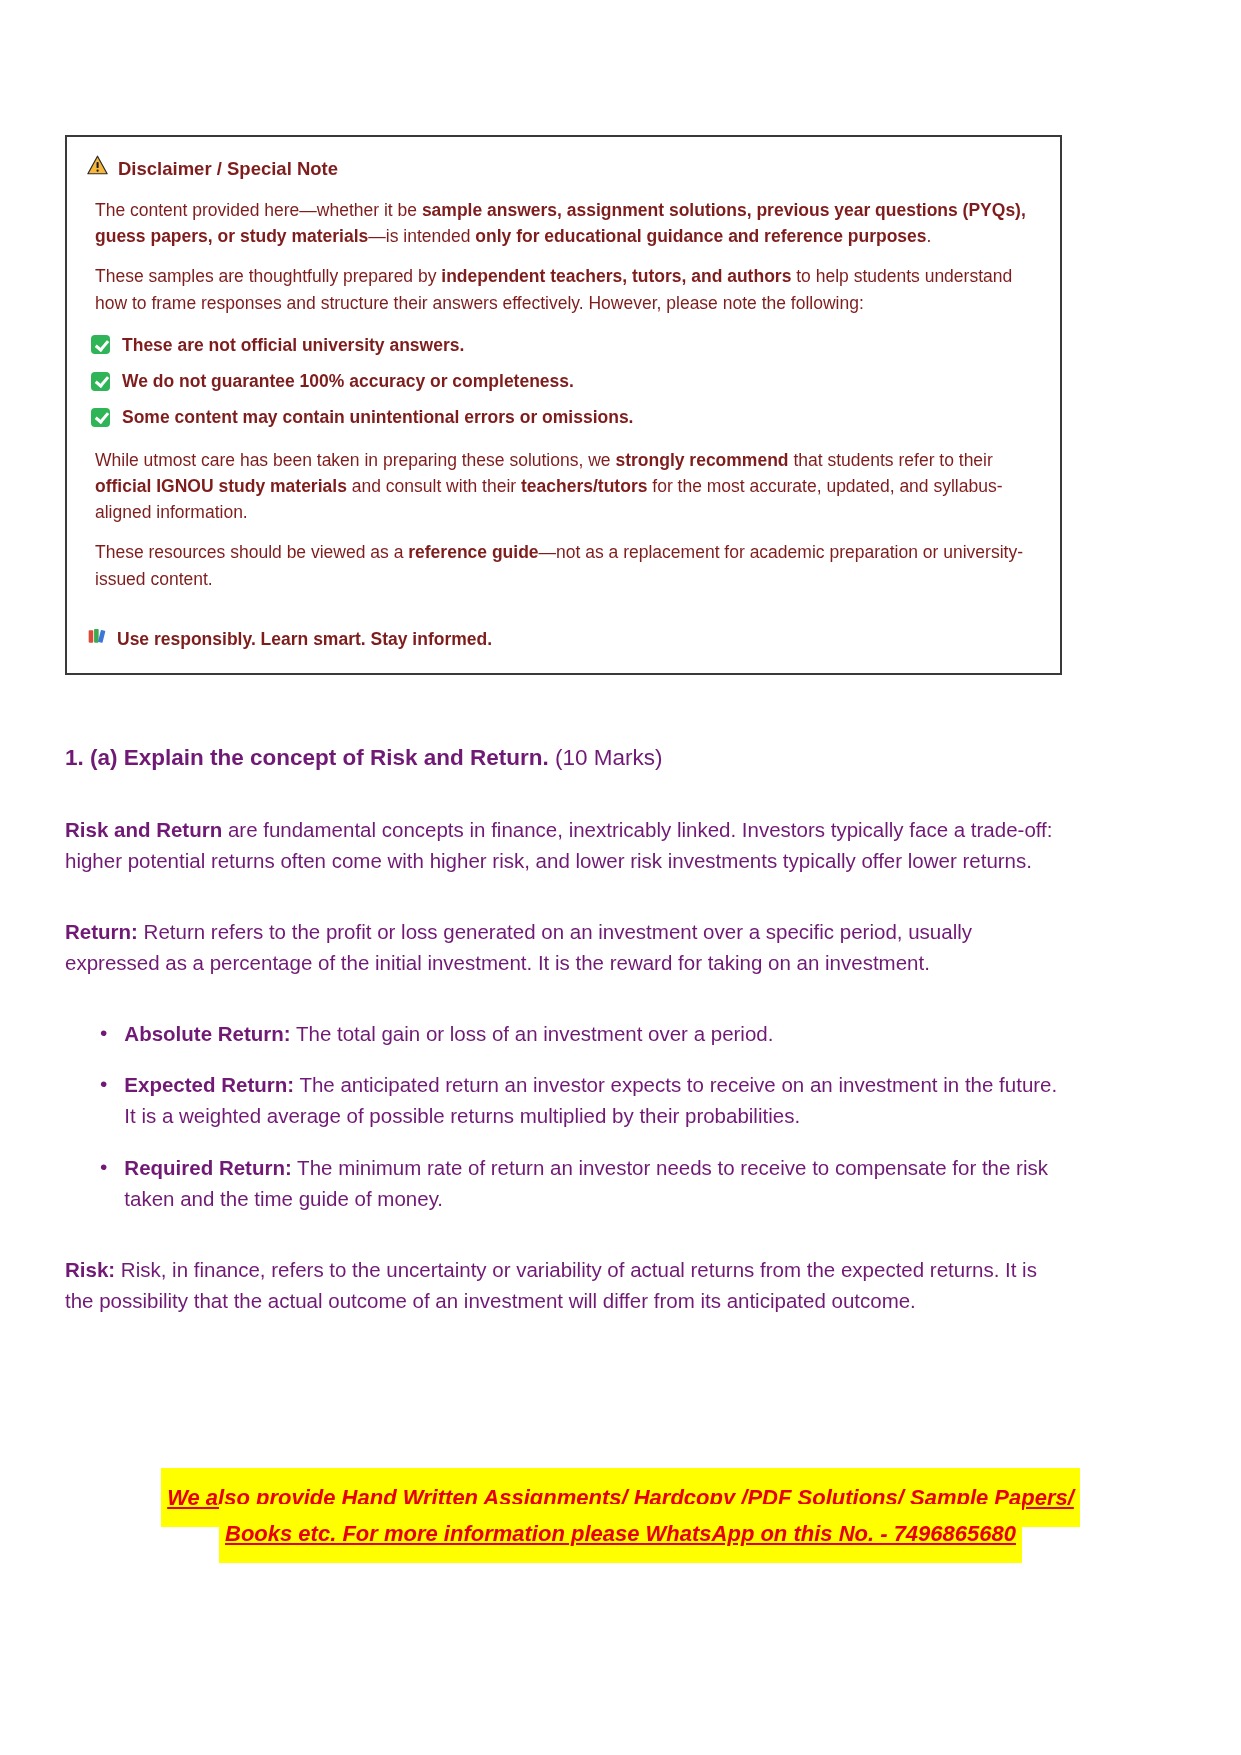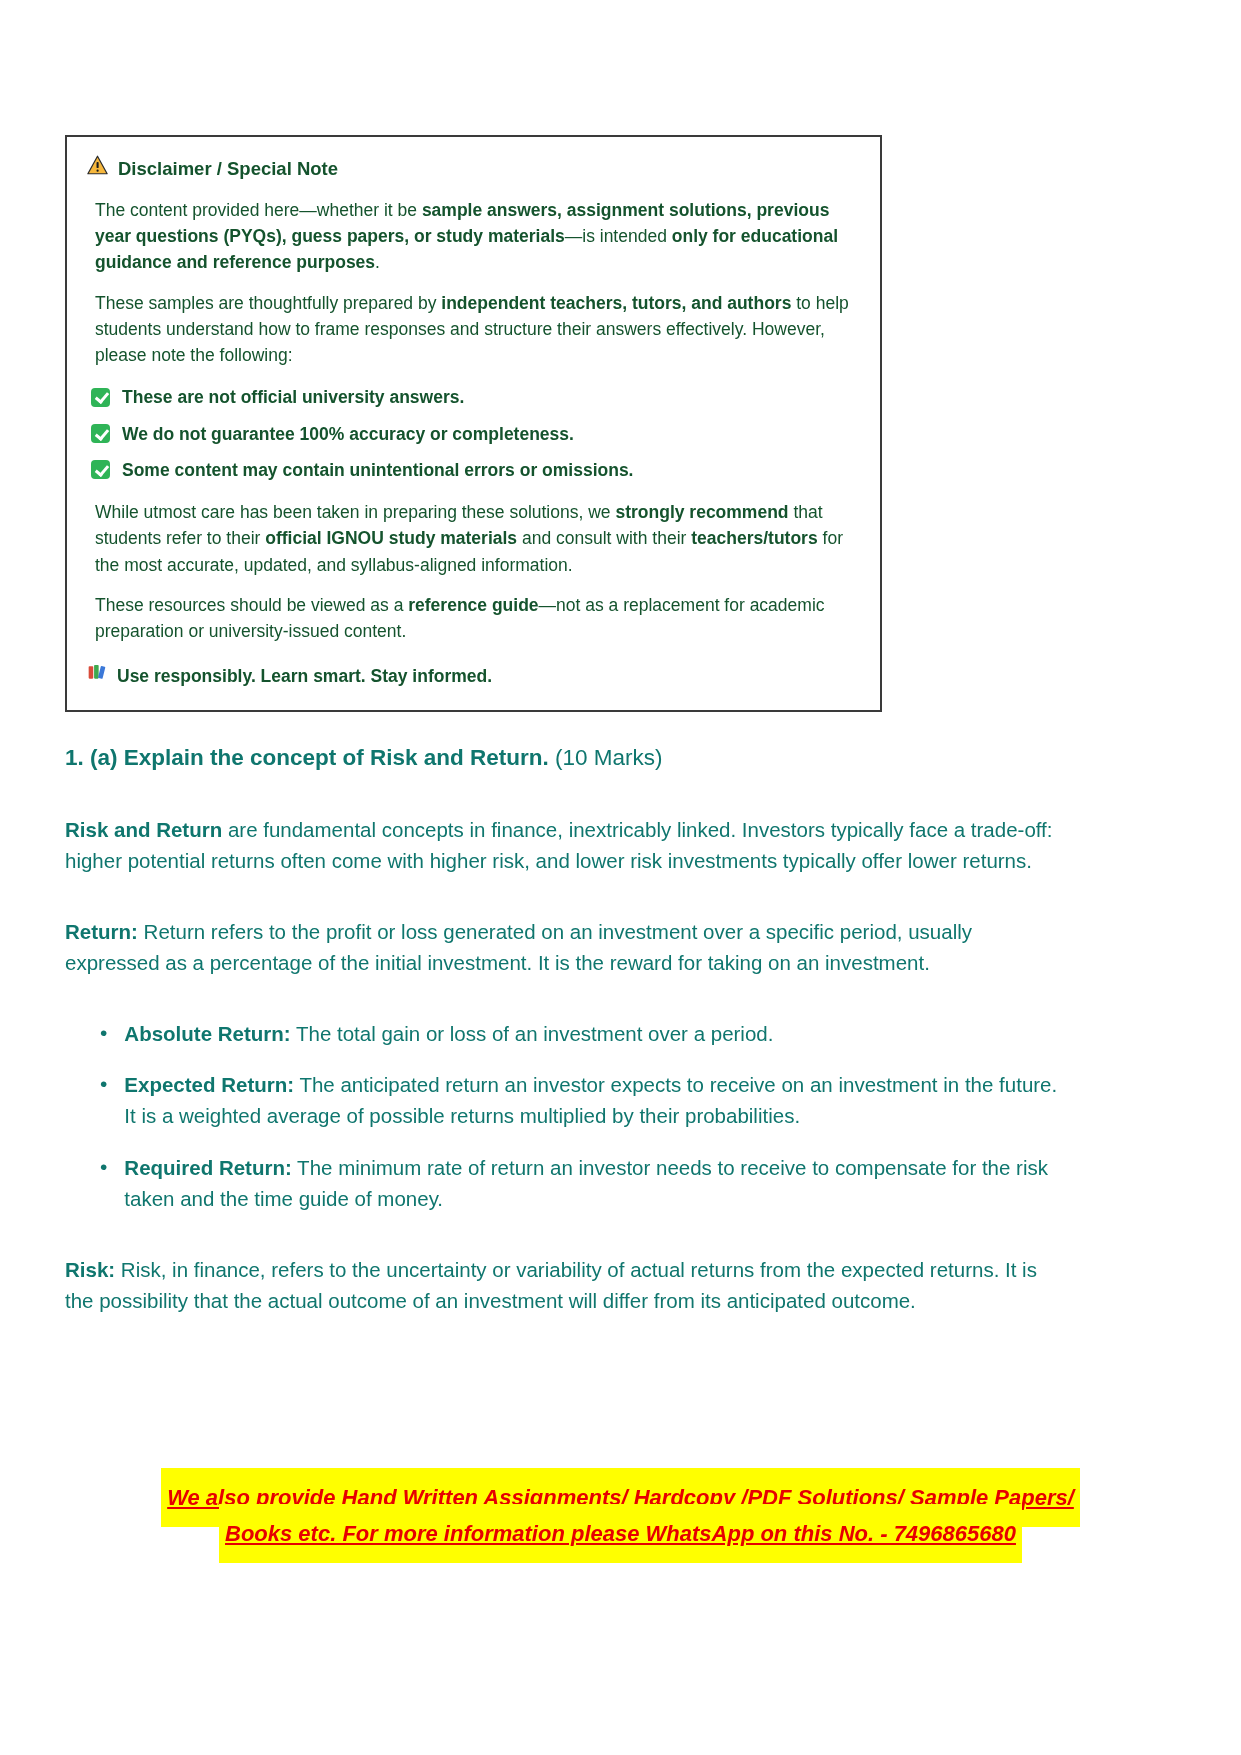--- a/index.html
+++ b/index.html
@@ -15,26 +15,26 @@
     height: 1755px;
     background: #ffffff;
     overflow: hidden;
   }
 
   
   .disclaimer-box {
     position: absolute;
     left: 65px;
     top: 135px;
-    width: 817px;
+    width: 997px;
     border: 2px solid #3a3a3a;
     padding: 14px 20px 20px 20px;
     font-size: 17.5px;
     line-height: 1.5;
-    color: #14532d;
+    color: #7f1d1d;
   }
   .disc-title-row {
     display: flex;
     align-items: center;
     gap: 10px;
     font-size: 18.5px;
     font-weight: 700;
     margin: 4px 0 4px 0;
   }
   .disc-p { margin: 14px 8px; }
@@ -70,33 +70,33 @@
     height: 10px;
     border: solid #ffffff;
     border-width: 0 3px 3px 0;
     transform: rotate(40deg);
   }
   .disc-footer-row {
     display: flex;
     align-items: center;
     gap: 10px;
     font-weight: 700;
-    margin-top: 18px;
+    margin-top: 34px;
   }
   .icon-svg { display: inline-block; flex: 0 0 auto; }
 
   
   .main-content {
     position: absolute;
     left: 65px;
     top: 742px;
     width: 1002px;
     font-size: 20.5px;
     line-height: 1.52;
-    color: #0f766e;
+    color: #701a75;
   }
   .question-heading {
     font-size: 22.5px;
     font-weight: 400;
     margin: 0 0 28px 0;
     line-height: 1.4;
   }
   .answer-p { margin: 40px 0; }
   .bullet-list { margin: 28px 0 20px 0; }
   .bullet-item {

